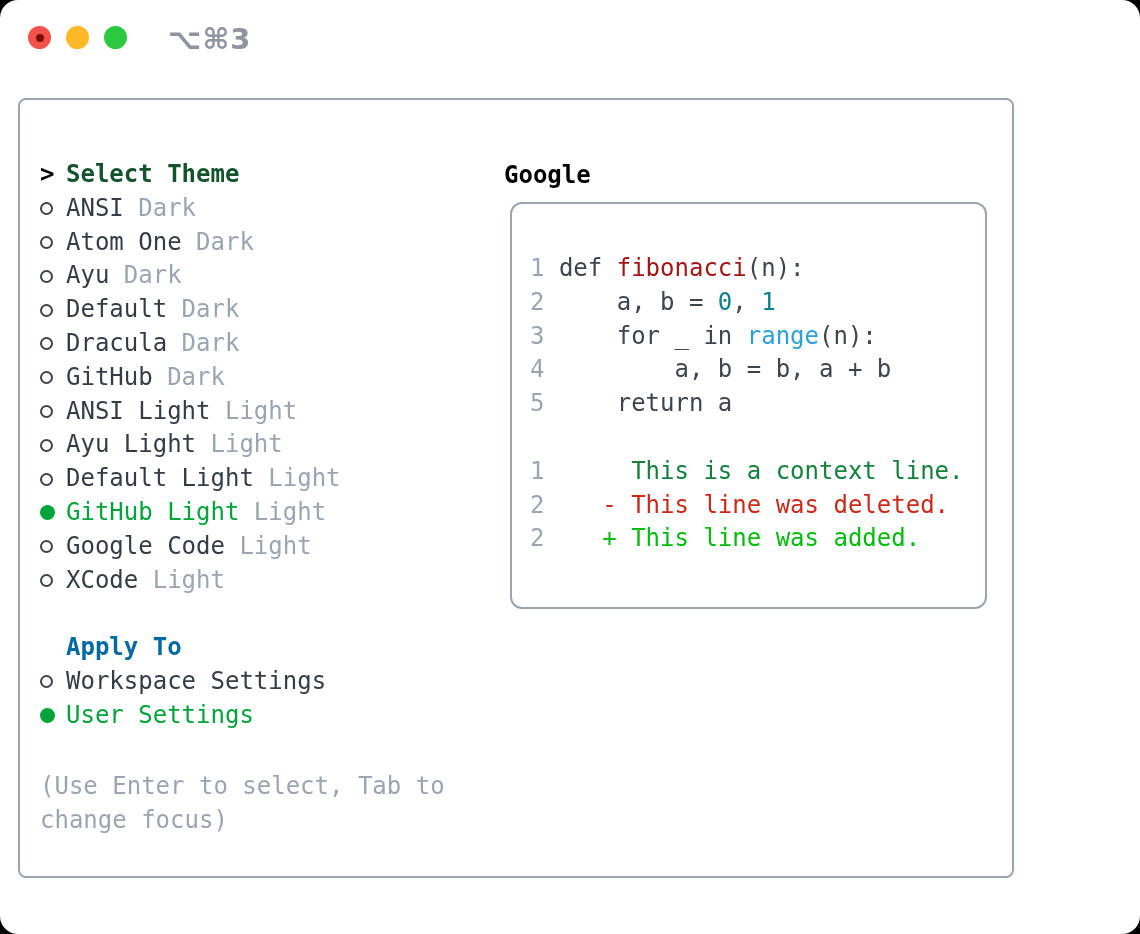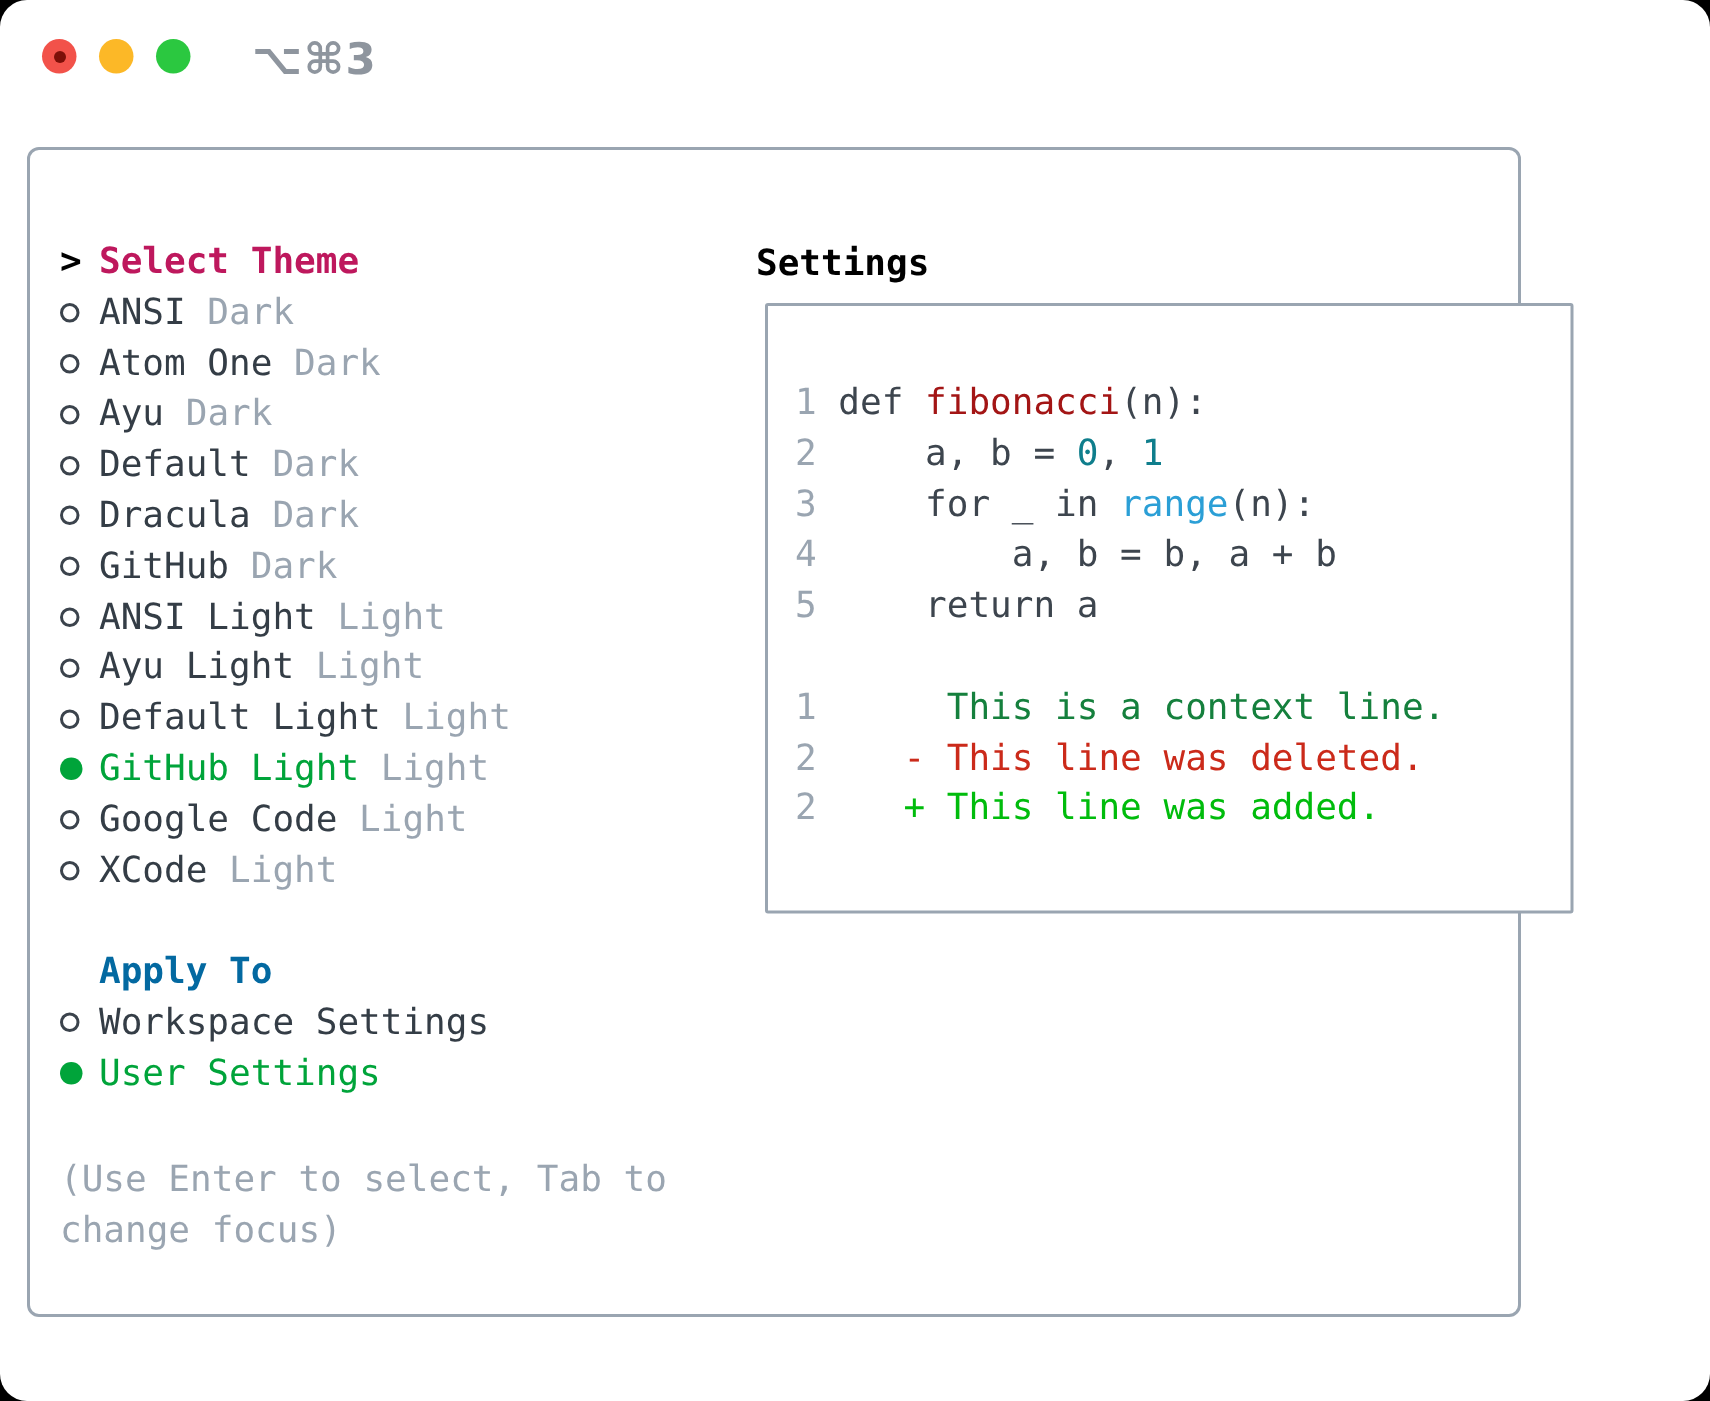--- a/index.html
+++ b/index.html
@@ -45,38 +45,38 @@
   
   .left-col{
     position:absolute;left:20px;top:58px;width:440px;
     font-size:24px;line-height:33.8px;color:var(--ink);
   }
   .row{display:flex;align-items:center;height:33.8px;}
   .marker-col{width:26px;flex:0 0 26px;display:flex;align-items:center;}
   .cursor-glyph{font-weight:bold;color:#000;}
   .circle{width:13px;height:13px;border:2px solid #3b434c;border-radius:50%;box-sizing:border-box;}
   .circle.filled{width:15px;height:15px;border:none;background:var(--sel-green);}
-  .picker-header .hdr{font-weight:bold;color:#be185d;}
+  .picker-header .hdr{font-weight:bold;color:#14532d;}
   .item-label{white-space:pre;text-align:center;}
   .item-variant{color:var(--muted);white-space:pre;}
   .item.selected .item-label{color:var(--sel-green);}
   .apply-section{margin-top:33.8px;}
   .apply-header{font-weight:600;color:#0369a1;}
   .hint{
     margin-top:36px;color:var(--muted);width:432px;
     line-height:34.5px;
   }
   
   .preview-header{
     position:absolute;left:484px;top:58px;height:33.8px;display:flex;align-items:center;
     font-size:24px;font-weight:bold;color:#000;
   }
   .preview-box{
-    position:absolute;left:490px;top:102px;width:539px;height:407px;
-    border:2px solid var(--muted);border-radius:2px;background:#fff;
+    position:absolute;left:490px;top:102px;width:477px;height:407px;
+    border:2px solid var(--muted);border-radius:12px;background:#fff;
     box-sizing:border-box;overflow:hidden;
     padding:48px 0 0 18px;
   }
   .code-line{white-space:pre;font-size:24px;line-height:33.8px;height:33.8px;}
   .seg-num{color:var(--muted);}
   .seg-code{color:#3d454e;}
   .seg-fn{color:var(--fn-red);}
   .seg-lit{color:var(--lit-teal);}
   .seg-call{color:var(--call-blue);}
   .seg-ctx{color:#15803d;}
@@ -215,21 +215,21 @@
               </span>
               <span class="item-label">User Settings</span>
             </div>
           </div>
       </div>
 
       <div class="hint">(Use Enter to select, Tab to change focus)</div>
 
     </div>
 
-    <div class="preview-header">Settings</div>
+    <div class="preview-header">Google</div>
 
     <div class="preview-box">
         <div class="code-line"><span class="seg-num">1 </span><span class="seg-code">def </span><span class="seg-fn">fibonacci</span><span class="seg-code">(n):</span></div>
         <div class="code-line"><span class="seg-num">2 </span><span class="seg-code">    a, b = </span><span class="seg-lit">0</span><span class="seg-code">, </span><span class="seg-lit">1</span></div>
         <div class="code-line"><span class="seg-num">3 </span><span class="seg-code">    for _ in </span><span class="seg-call">range</span><span class="seg-code">(n):</span></div>
         <div class="code-line"><span class="seg-num">4 </span><span class="seg-code">        a, b = b, a + b</span></div>
         <div class="code-line"><span class="seg-num">5 </span><span class="seg-code">    return a</span></div>
         <div class="code-line">&nbsp;</div>
         <div class="code-line"><span class="seg-num">1 </span><span class="seg-ctx">     This is a context line.</span></div>
         <div class="code-line"><span class="seg-num">2 </span><span class="seg-del">   - This line was deleted.</span></div>

